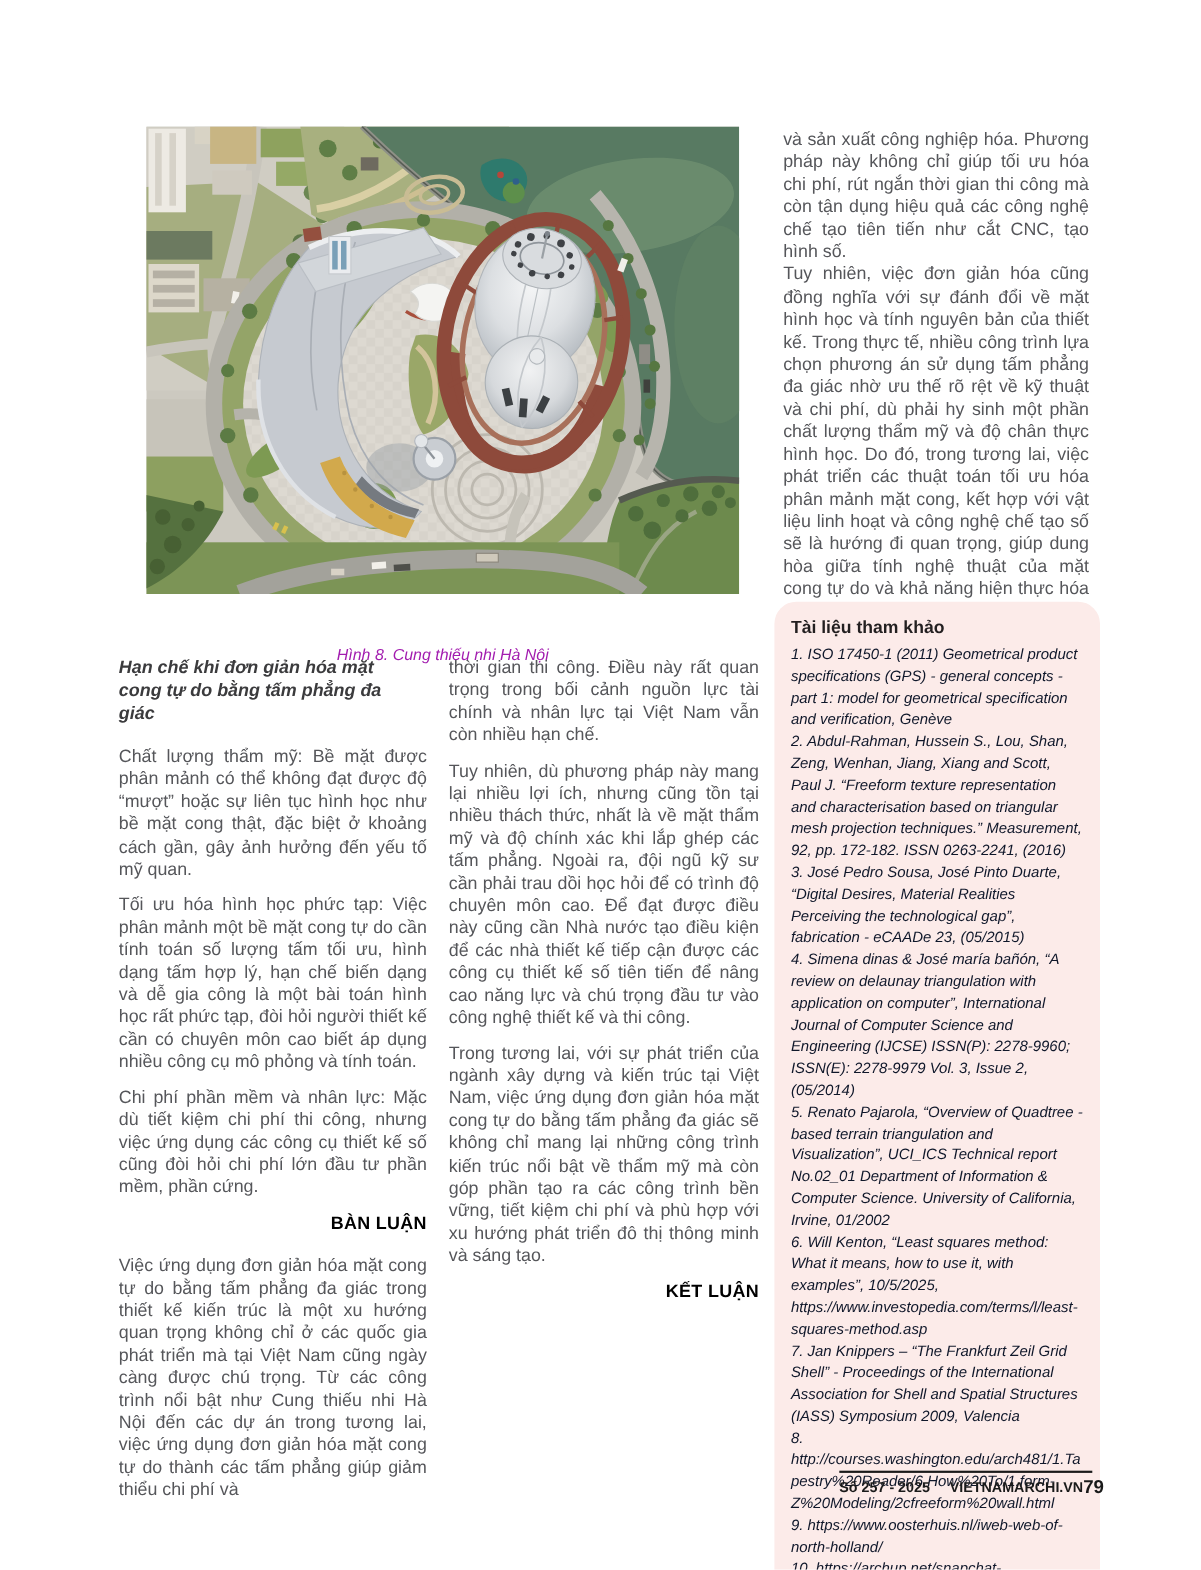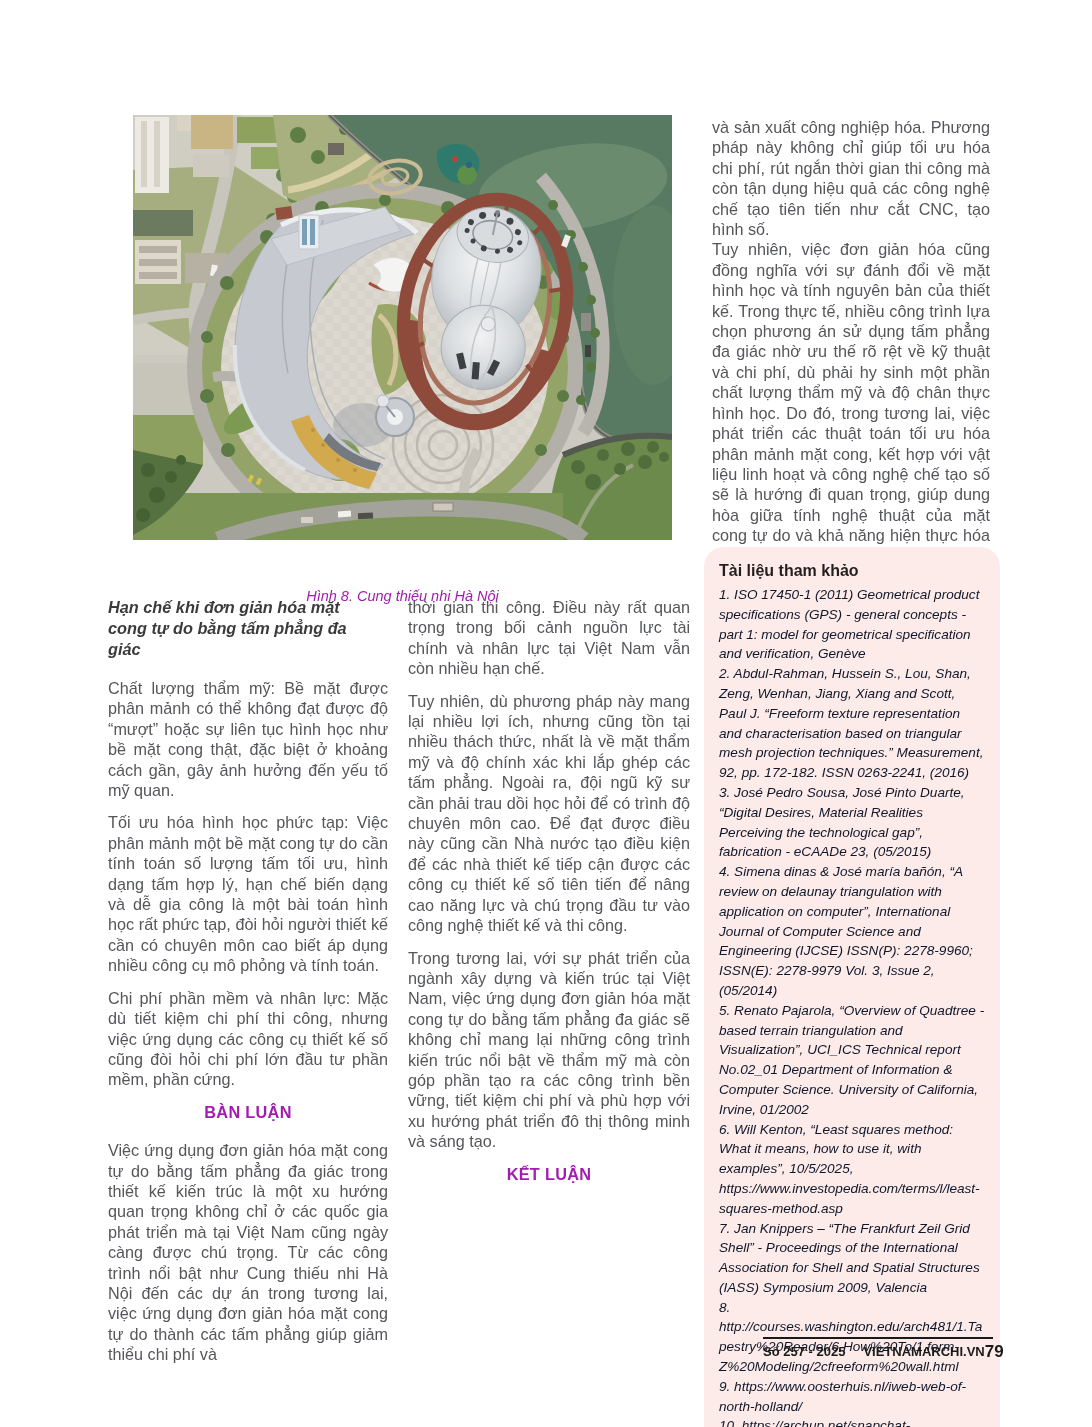--- a/index.html
+++ b/index.html
@@ -11,22 +11,22 @@
   .caption{position:absolute;left:133px;top:551px;width:539px;text-align:center;
            font-style:italic;font-size:14.5px;color:#a21caf;margin-top:37px;}
   .col{position:absolute;width:280px;font-size:16.2px;line-height:20.4px;text-align:justify;}
   .col p{margin:0 0 12px 0;}
   .col1{left:108px;top:597px;}
   .col2{left:408px;top:597px;width:282px;}
   .col3{left:712px;top:117px;width:278px;}
   .col3 p{margin:0;}
   .subhead{font-weight:bold;font-style:italic;font-size:16.3px;color:#3b3b3d;
            margin:0 13px 18px 0;line-height:21px;text-align:left;}
-  .sechead{font-weight:bold;font-size:16.3px;color:#a21caf;margin:10px 0 18px 0;
-           letter-spacing:.3px;text-align:center;}
+  .sechead{font-weight:bold;font-size:16.3px;color:#000000;margin:10px 0 18px 0;
+           letter-spacing:.3px;text-align:right;}
   .refbox{position:absolute;left:704px;top:547px;width:296px;box-sizing:border-box;
           background:#fcebe9;border-radius:20px;padding:15px 15px 16px 15px;}
   .refbox h3{margin:0 0 5px 0;font-size:16px;font-weight:bold;color:#231f20;}
   .ref{margin:0;font-style:italic;font-size:13.6px;line-height:19.8px;color:#0f172a;
        overflow-wrap:break-word;word-break:break-word;text-align:left;}
   .footer{position:absolute;left:763px;top:1337px;width:230px;}
   .footer-rule{border-top:2.5px solid #1a1a1a;}
   .footer-row{display:flex;align-items:center;height:25px;color:#1a1a1a;
               font-weight:bold;font-size:13px;}
   .footer-issue{padding-right:9px;white-space:nowrap;}

